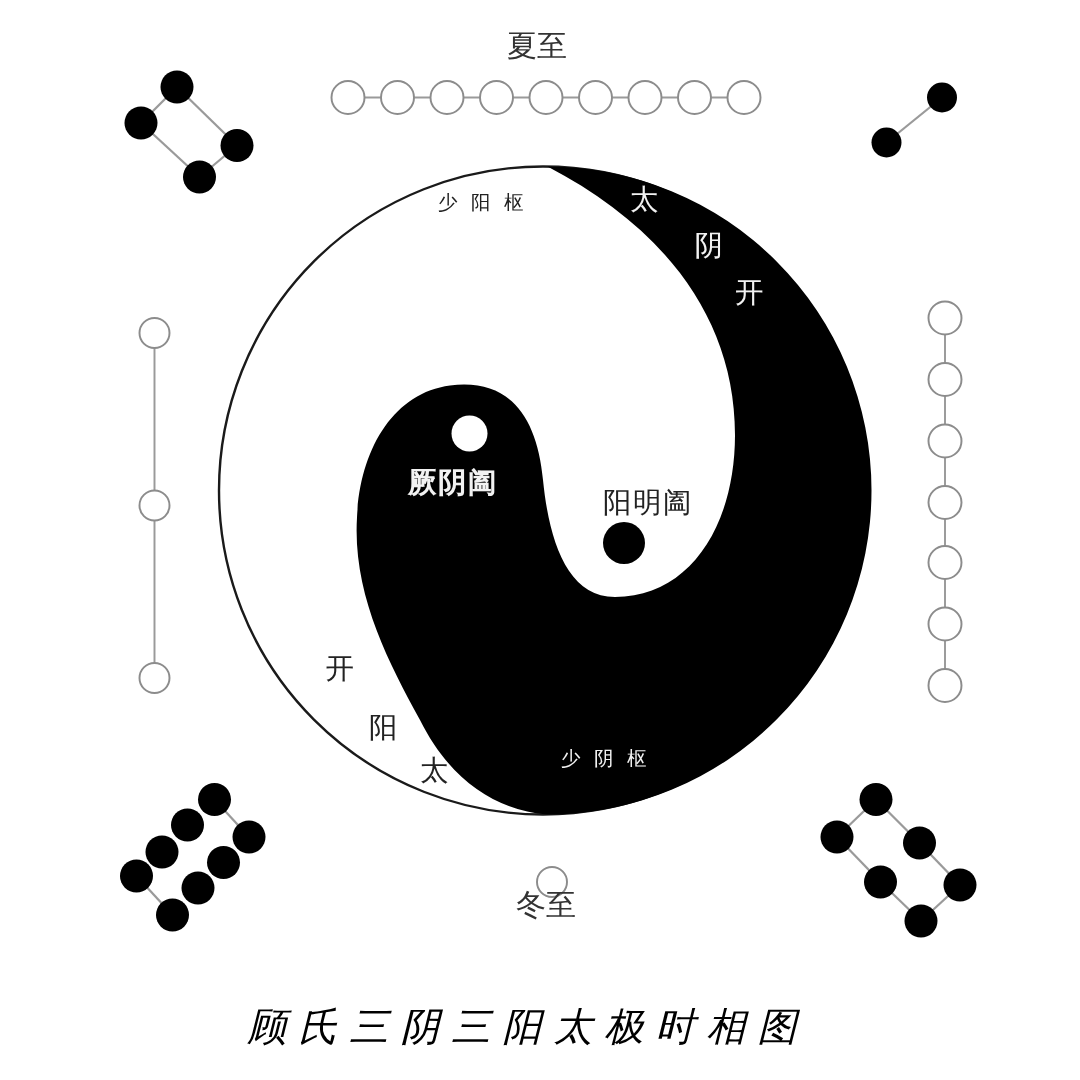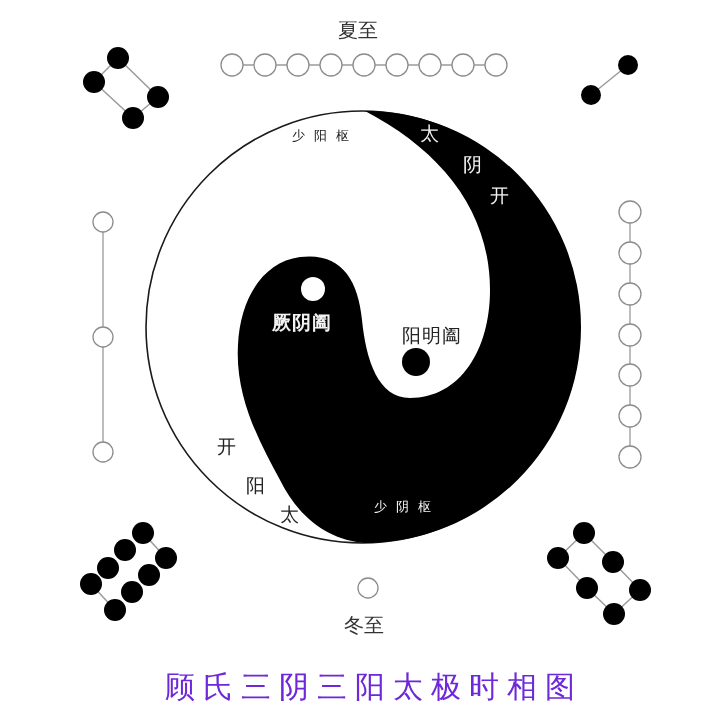--- a/index.html
+++ b/index.html
@@ -4,21 +4,21 @@
 <style>
   html, body { margin:0; padding:0; background:#ffffff; }
   body { width:720px; height:720px; position:relative; overflow:hidden; font-family:"DejaVu Serif","Liberation Serif",serif; }
   svg.stage { position:absolute; left:0; top:0; width:720px; height:720px; }
   .lbl { position:absolute; font-family:"DejaVu Serif","Liberation Serif",serif; color:#222; white-space:nowrap; line-height:1;text-align:center; }
   .lbl.white { color:#f2f2f2; }
   .season { font-size:20px; color:#333; }
   .ring-label { font-size:13px; letter-spacing:9px; }
   .vert { font-size:19px; }
   .inner { font-size:19px; letter-spacing:1px; }
-  .title { font-size:30px; letter-spacing:8px; color:#6d28d9; }
+  .title { font-size:26px; letter-spacing:8px; color:#000000;font-style:italic; }
 </style>
 </head>
 <body>
 
 <svg class="stage" viewBox="0 0 720 720" xmlns="http://www.w3.org/2000/svg">
 
   <g stroke="#8c8c8c" stroke-width="1.3" fill="#fff">
     <line x1="232" y1="65" x2="497" y2="65" stroke="#9a9a9a"></line>
     <circle cx="232" cy="65" r="11"></circle>
     <circle cx="265" cy="65" r="11"></circle>
@@ -121,21 +121,21 @@
          C 460 398 490 350 490 290
          C 490 210 440 150 365 111 Z"></path>
 
     <circle cx="313" cy="289" r="12" fill="#fff"></circle>
 
     <circle cx="416" cy="362" r="14" fill="#000"></circle>
   </g>
 </svg>
 
 <div class="lbl season" style="left:338px; top:20px;">夏至</div>
-<div class="lbl season" style="left:344px; top:615px;">冬至</div>
+<div class="lbl season" style="left:344px; top:593px;">冬至</div>
 
 <div class="lbl ring-label" style="left:292px; top:129px;">少阳枢</div>
 
 <div class="lbl white vert" style="left:420px; top:124px;">太</div>
 <div class="lbl white vert" style="left:463px; top:155px;">阴</div>
 <div class="lbl white vert" style="left:490px; top:186px;">开</div>
 
 <div class="lbl white inner" style="left:272px; top:313px;font-weight:bold;">厥阴阖</div>
 
 <div class="lbl inner" style="left:370px; top:326px;margin-left:32px;">阳明阖</div>

